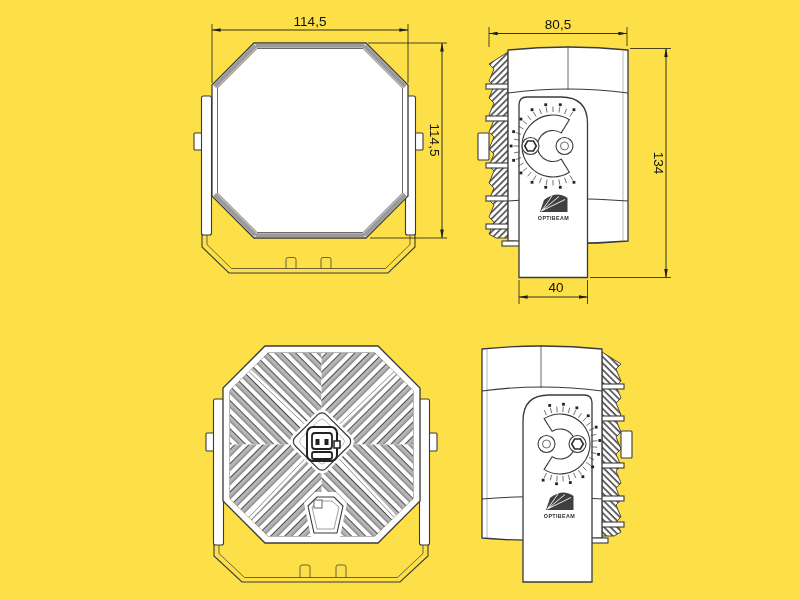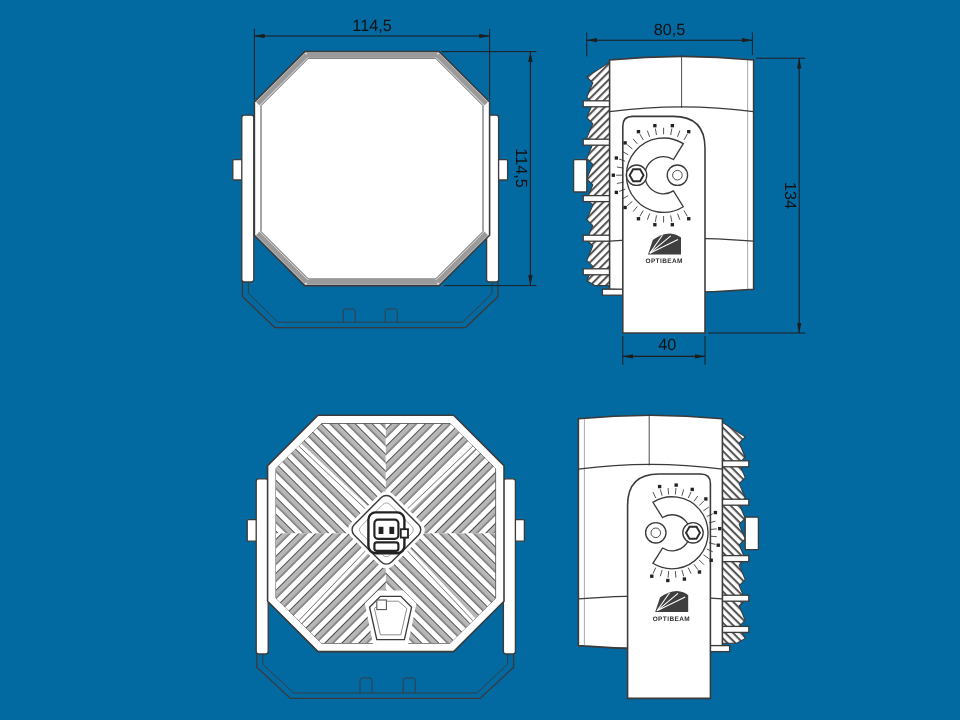--- a/index.html
+++ b/index.html
@@ -1,16 +1,16 @@
 <!DOCTYPE html>
 <html><head>
 <meta charset="utf-8">
 <style>
   html,body{margin:0;padding:0;background:#fff;}
-  .stage{width:800px;height:600px;background:#0369a1;position:relative;overflow:hidden;}
+  .stage{width:800px;height:600px;background:#fde047;position:relative;overflow:hidden;}
   svg{display:block;}
   .ol{fill:#ffffff;stroke:#3a3a3a;stroke-width:1.3;}
   .ln{fill:none;stroke:#3a3a3a;stroke-width:1.1;}
   .lnf{fill:#ffffff;stroke:#3a3a3a;stroke-width:1.1;}
   .thin{fill:none;stroke:#3a3a3a;stroke-width:0.75;}
   .hair{fill:none;stroke:#8a8a8a;stroke-width:0.6;}
   .shadeband{fill:none;stroke:#9a9a9a;stroke-width:4.2;}
   .ext{stroke:#1d1d1d;stroke-width:0.8;fill:none;}
   .dim{stroke:#1d1d1d;stroke-width:0.9;fill:none;}
   .dimtxt{font:13.5px "Liberation Sans", sans-serif;fill:#111;}

